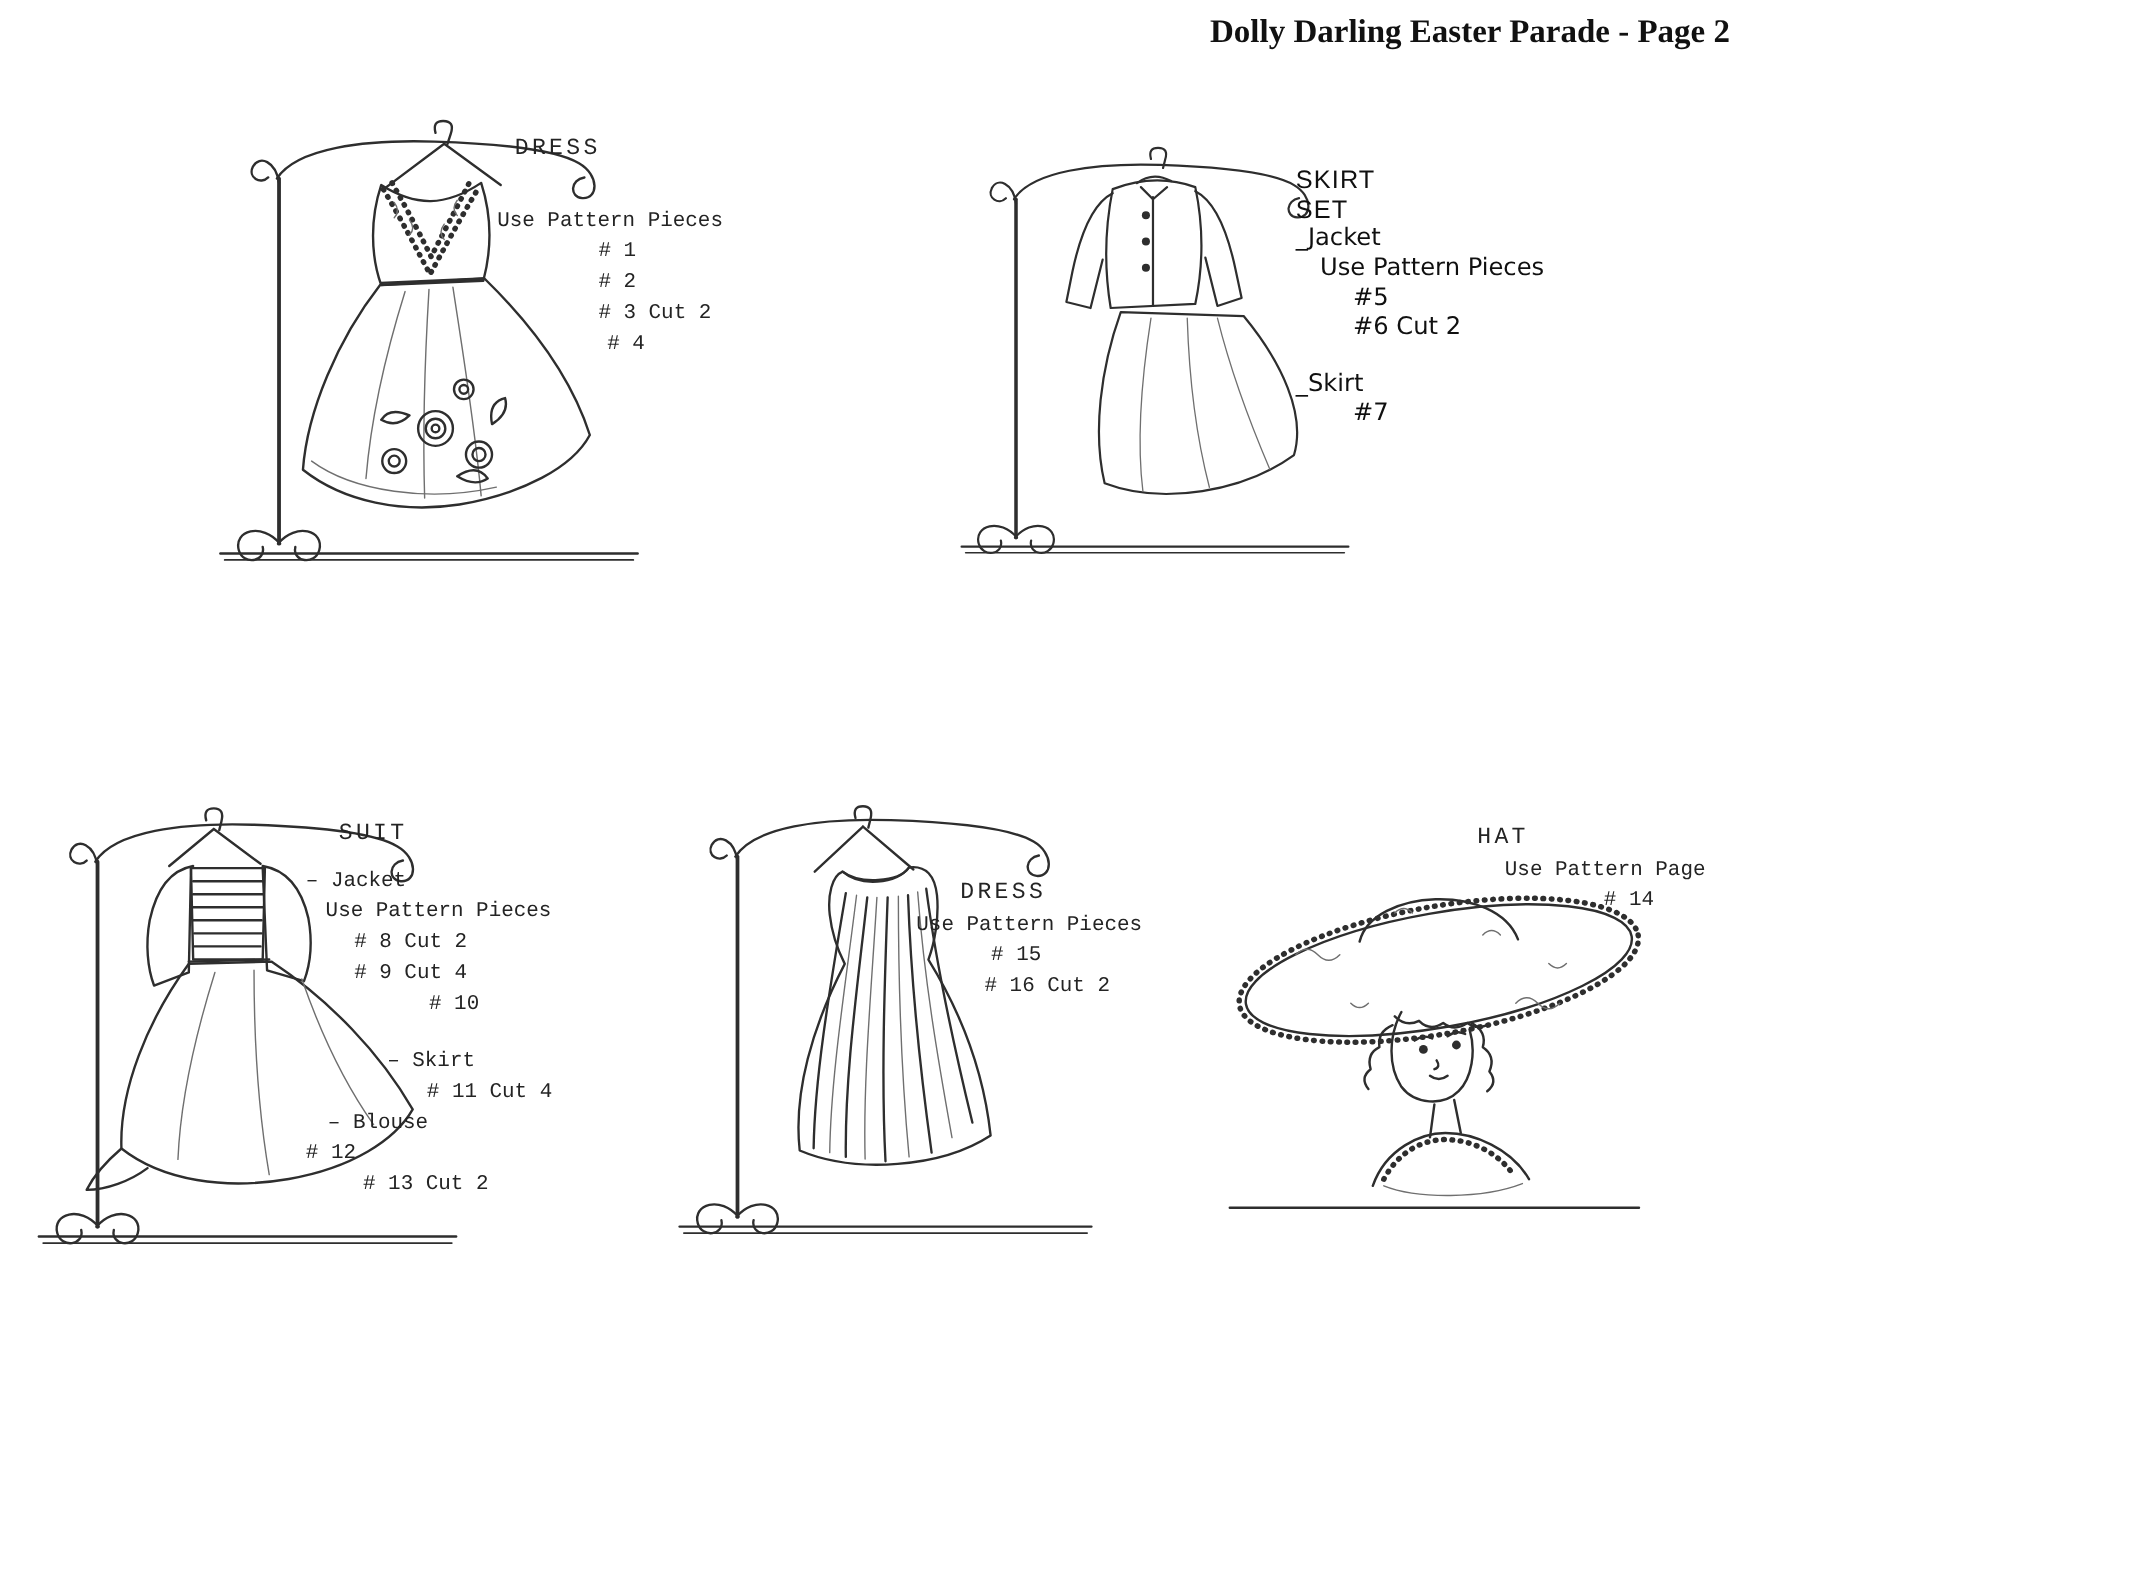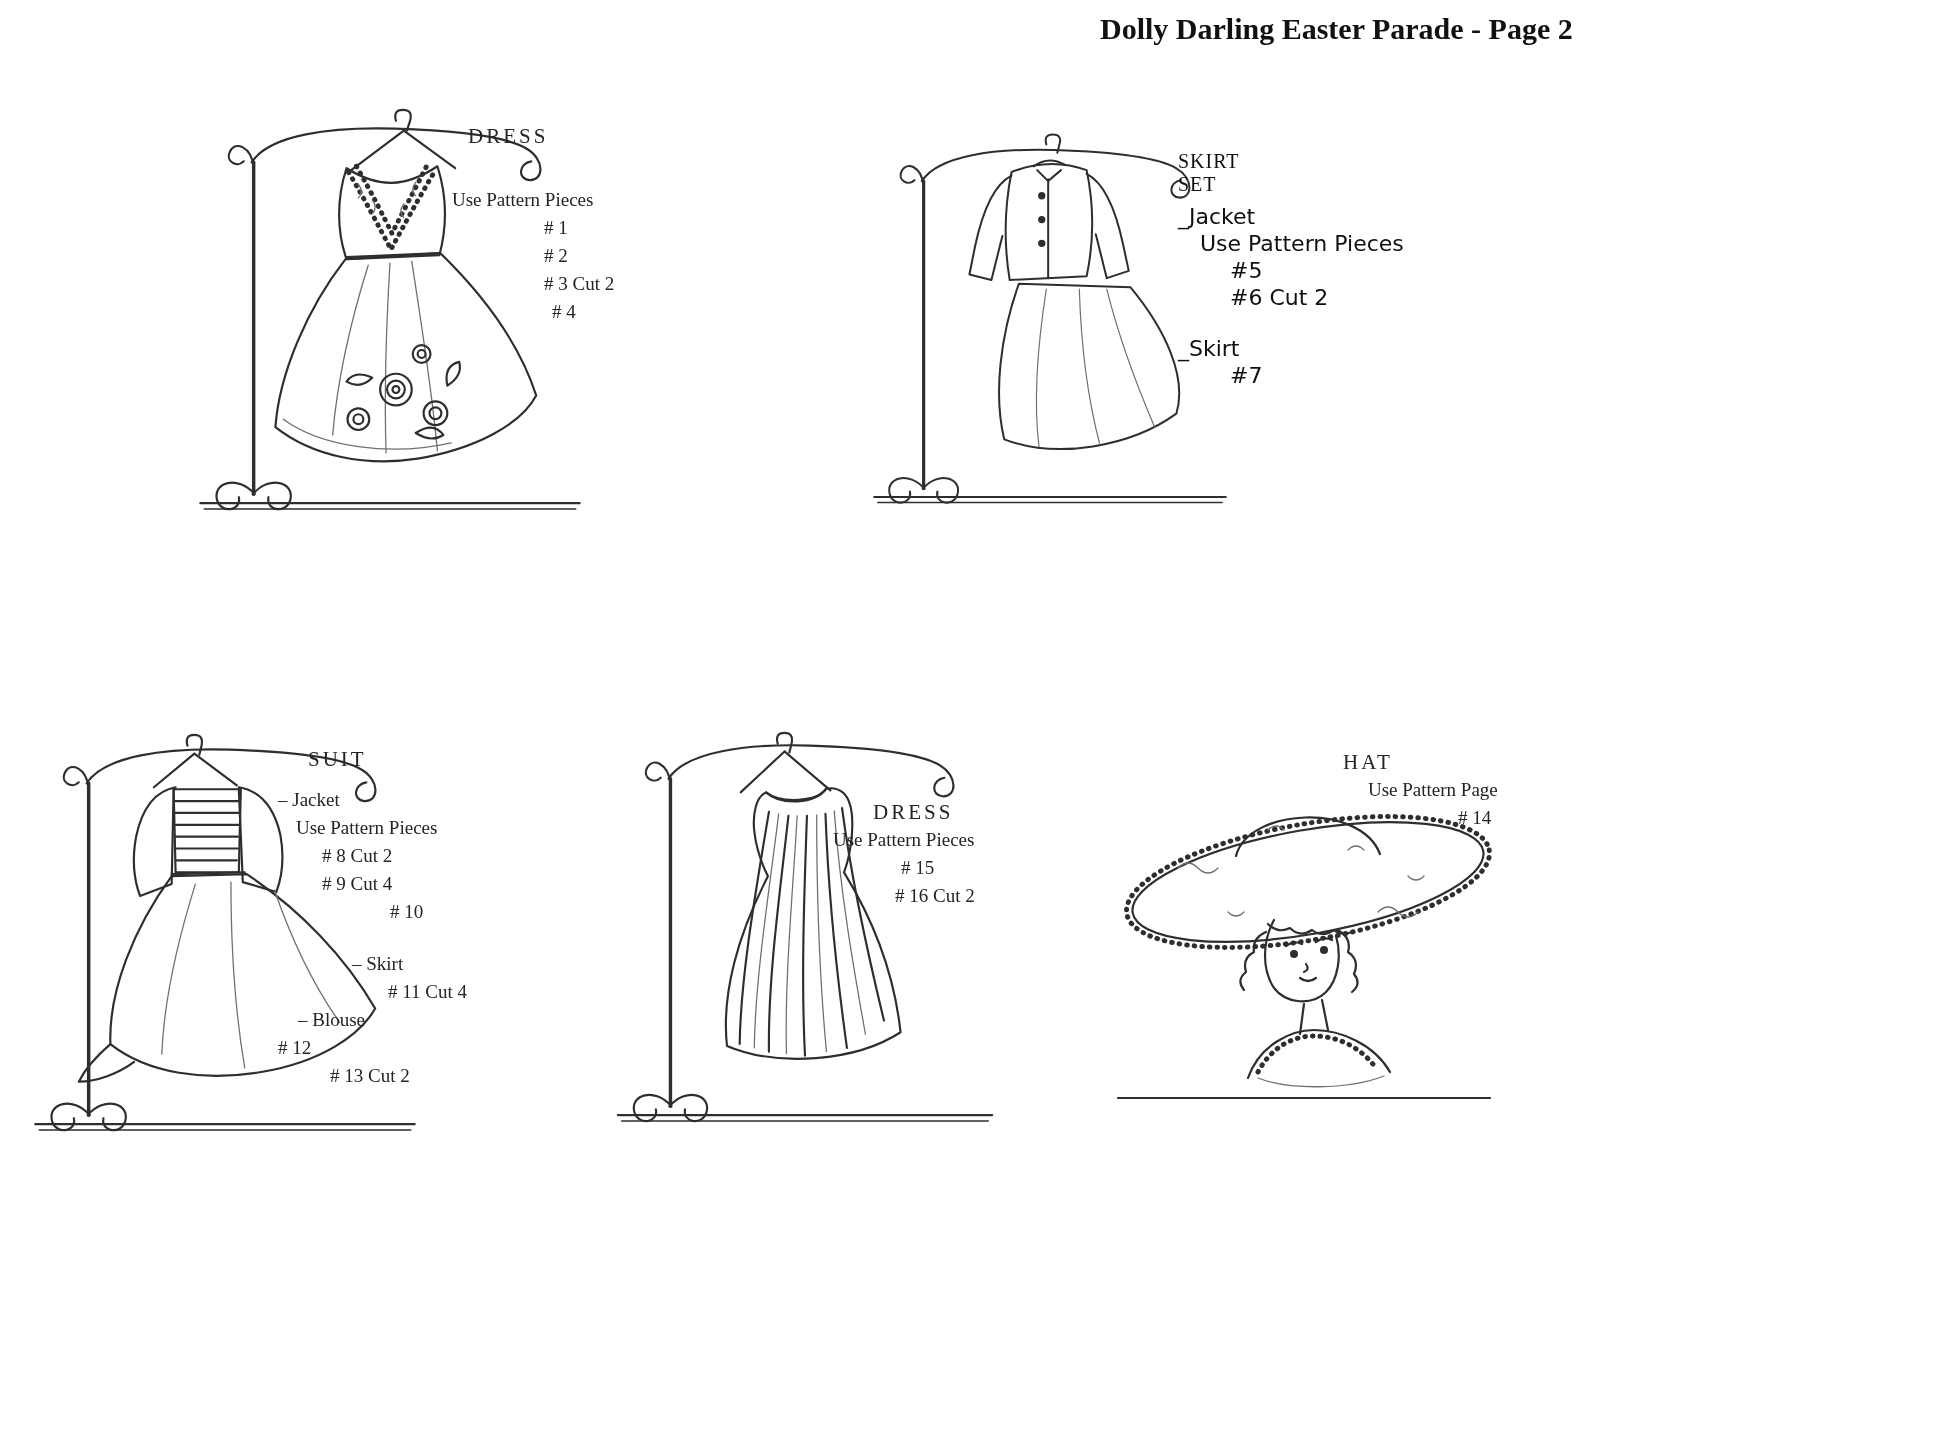--- a/index.html
+++ b/index.html
@@ -1,22 +1,22 @@
 <!DOCTYPE html>
 <html><head>
 <meta charset="utf-8">
 <style>
   *{box-sizing:border-box}
   html,body{margin:0;padding:0;background:#e9e9e9}
   .page{position:relative;width:1946px;height:1429px;background:#ffffff;overflow:hidden;color:#1c1c1c}
   .abs{position:absolute}
-  .typed{font-family:Liberation Serif, serif;font-size:19px;line-height:28px;color:#242424}
+  .typed{font-family:Liberation Mono, monospace;font-size:19px;line-height:28px;color:#242424}
   .digital{font-family:"DejaVu Sans","Liberation Sans",sans-serif;font-size:22px;line-height:27px;color:#101010}
   .garment-title{font-size:21px;letter-spacing:3px}
-  .digital-title{font-size:20px;letter-spacing:1px;font-family:Liberation Serif, serif;color:#101010}
+  .digital-title{font-size:23px;letter-spacing:1px;font-family:Liberation Sans, sans-serif;color:#101010}
   .page-title{font-family:"Liberation Serif",serif;font-weight:700;font-size:30px;white-space:nowrap;color:#111}
   .line{white-space:pre}
   .sp{height:24px}
   .ink{stroke:#2e2e2e;fill:none;stroke-width:2.2;stroke-linecap:round;stroke-linejoin:round}
   .ink-fill{fill:#2e2e2e;stroke:none}
   .shade{stroke:#6f6f6f;fill:none;stroke-width:1.3;stroke-linecap:round}
   .lace{stroke:#2e2e2e;fill:none;stroke-dasharray:0.6 7;stroke-linecap:round;stroke-width:5}
 </style>
 </head>
 <body>

